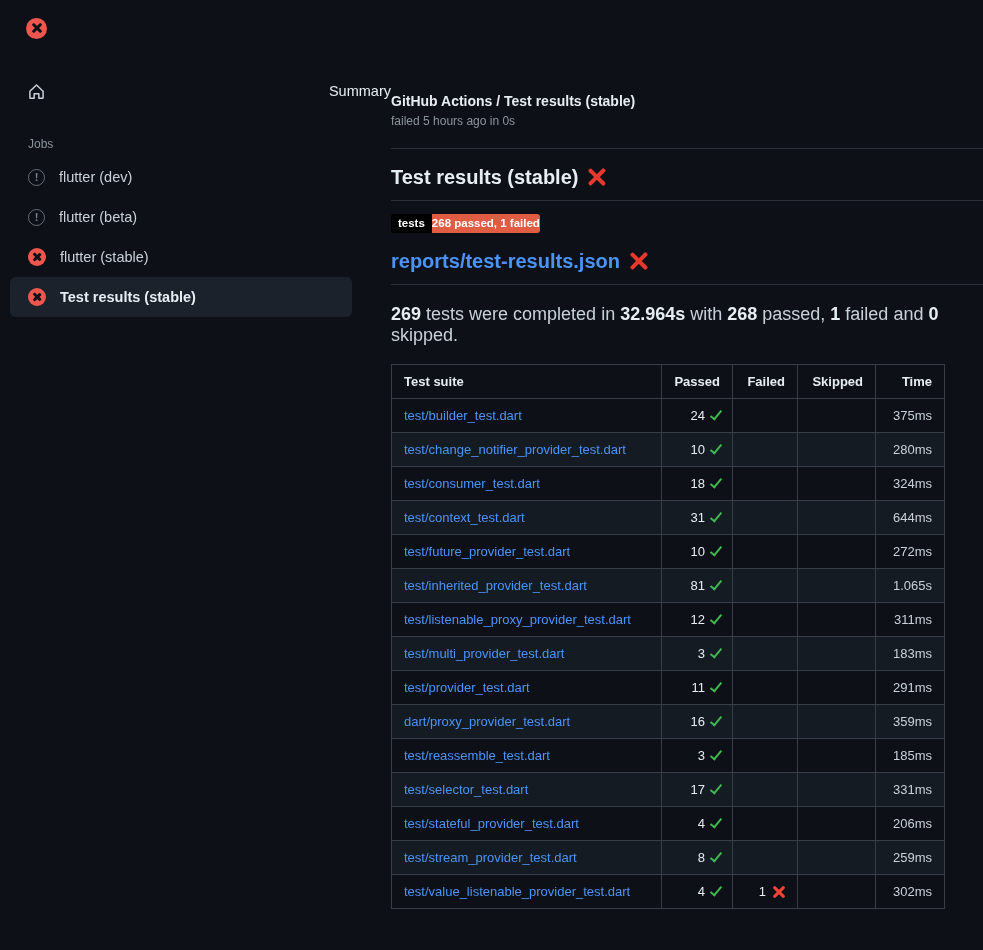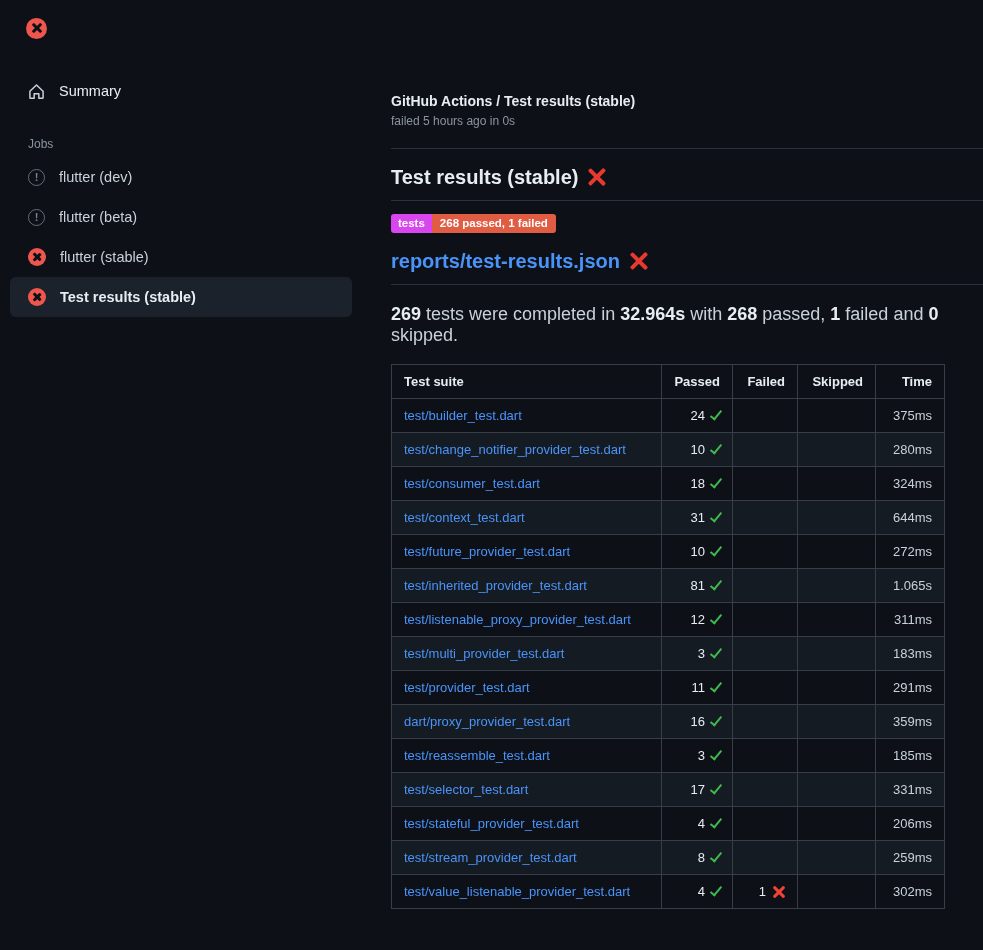--- a/index.html
+++ b/index.html
@@ -22,21 +22,21 @@
   .build-no  { font-size: 17.5px; font-weight: 400; color: #8b949e; }
 
   
   .layout { display: flex; height: 894px; }
   .sidebar { width: 391px; flex: none; padding-top: 22px; }
   .main { flex: 1; padding-top: 37px; }
 
   
   .summary-item {
     display: flex; align-items: center; gap: 14px;
-    margin-left: 28px; height: 26px; cursor: pointer;
+    margin-left: 28px; height: 26px; cursor: pointer; justify-content: space-between;
   }
   .summary-label { font-size: 14.5px; color: #e6edf3; }
   .jobs-caption { margin: 33px 0 6px 28px; font-size: 12px; color: #8b949e; }
   .job-item {
     display: flex; align-items: center; gap: 14px;
     height: 40px; margin: 0 0 0 10px; padding-left: 18px;
     width: 342px; border-radius: 6px; cursor: pointer;
   }
   .job-item .job-label { font-size: 14.5px; color: #c9d1d9; }
   .job-item.selected { background: #1c222b; }
@@ -107,21 +107,21 @@
     border-bottom: 1px solid #2b313a;
   }
   h2.md-h2 .h2-link { color: #4a93f8; text-decoration: none; cursor: pointer; }
 
   .badge {
     display: inline-flex; margin-top: 13px;
     font-size: 11.5px; font-weight: 700; color: #ffffff;
     border-radius: 3px; overflow: hidden; line-height: 19px;
   }
   .badge .badge-label { padding: 0 7px; }
-  .badge .badge-value { padding: 0 8px; }
+  .badge .badge-value { padding: 0 0; }
 
   .summary-line { margin-top: 19px; font-size: 18px; color: #c9d1d9; }
   .summary-line .b { font-weight: 700; color: #e6edf3; }
 
   
   table.results {
     margin-top: 7px;
     border-collapse: collapse; table-layout: fixed;
     width: 553px; font-size: 13px;
   }
@@ -177,21 +177,21 @@
   </div>
 
   <div class="main">
     <div class="breadcrumb">GitHub Actions / Test results (stable)</div>
     <div class="run-meta">failed 5 hours ago in 0s</div>
     <hr class="divider">
 
     <h2 class="md-h2"><span>Test results (stable)</span><span class="cross-lg"></span></h2>
 
     <div class="badge">
-      <span class="badge-label" style="background: #d946ef;">tests</span>
+      <span class="badge-label" style="background: #000000;">tests</span>
       <span class="badge-value" style="background: rgb(224, 93, 68);">268 passed, 1 failed</span>
     </div>
 
     <h2 class="md-h2"><a class="h2-link">reports/test-results.json</a><span class="cross-lg"></span></h2>
 
     <p class="summary-line"><span class="b">269</span><span> tests were completed in </span><span class="b">32.964s</span><span> with </span><span class="b">268</span><span> passed, </span><span class="b">1</span><span> failed and </span><span class="b">0</span><span> skipped.</span></p>
 
     <table class="results">
       <colgroup>
         <col style="width:270px">

